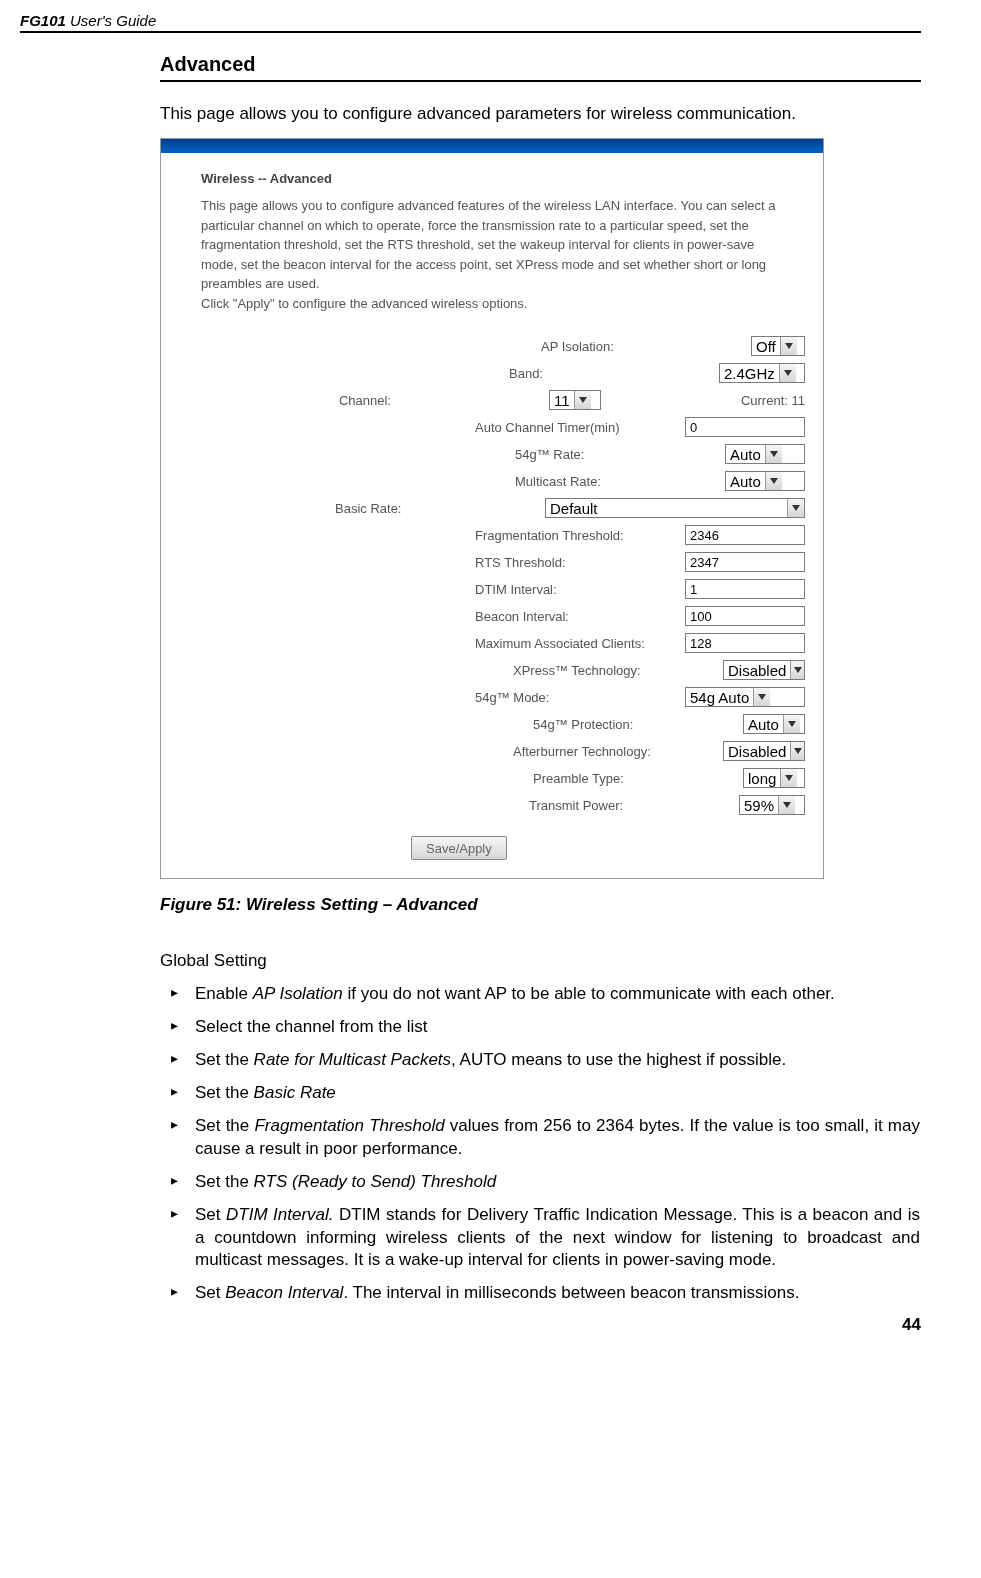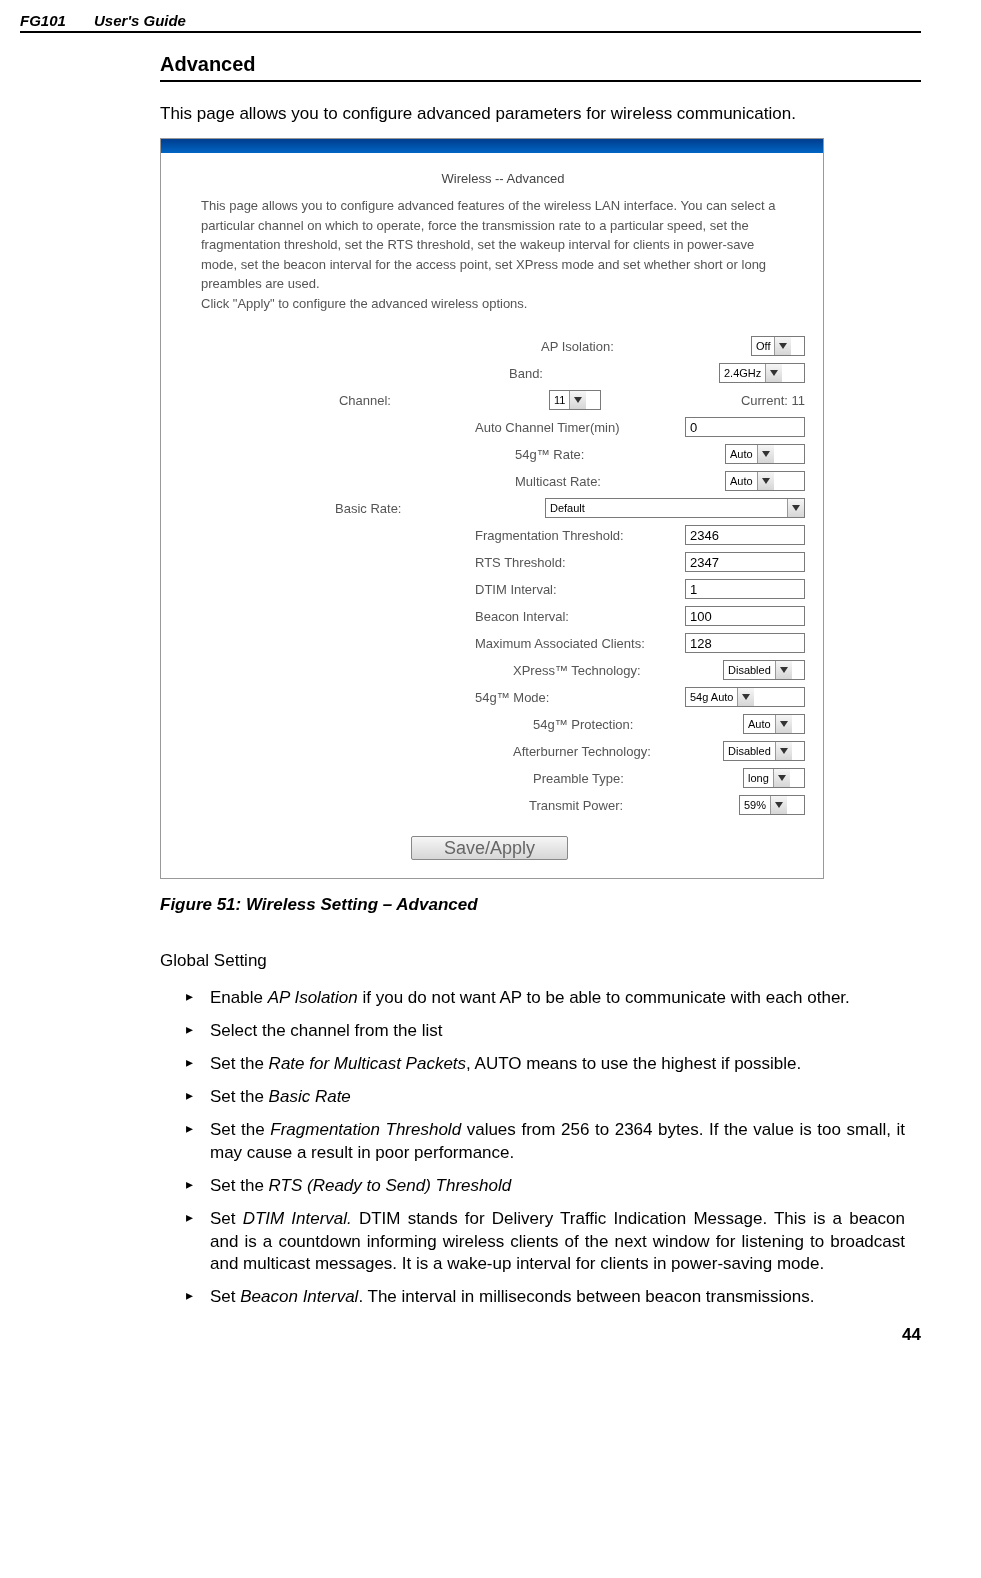--- a/index.html
+++ b/index.html
@@ -18,22 +18,21 @@
   }
   .header {
     border-bottom: 2px solid #000;
     font-style: italic;
     font-weight: bold;
     font-size: 15px;
     padding-bottom: 2px;
     margin-bottom: 20px;
   }
   .header .regular {
-    font-weight: bold;
-    margin-left: 24px;
+    font-weight: normal;
   }
   .content {
     margin-left: 140px;
   }
   .section-title {
     font-family: Verdana, Arial, sans-serif;
     font-weight: bold;
     font-size: 20px;
     border-bottom: 2px solid #000;
     padding-bottom: 4px;
@@ -52,24 +51,23 @@
     background: #fff;
   }
   .panel-bar {
     height: 14px;
     background: linear-gradient(#003d8f, #0066c4);
   }
   .panel-inner {
     padding: 18px 18px 18px 40px;
   }
   .panel-title {
-    font-weight: normal;
+    font-weight: bold;
     margin-bottom: 10px;
     color: #444;
-    text-align: center;
   }
   .panel-desc {
     line-height: 1.5;
     margin-bottom: 22px;
     padding-right: 24px;
   }
   .form-row {
     display: flex;
     align-items: center;
     margin-bottom: 5px;
@@ -85,21 +83,21 @@
     align-items: center;
     border: 1px solid #7a7a7a;
     background: #fff;
     height: 20px;
     position: relative;
     box-sizing: border-box;
   }
   .faux-select .val {
     padding: 0 4px;
     color: #000;
-    font-size: 11px;
+    font-size: 15px;
   }
   .faux-select .arrow {
     width: 16px;
     height: 18px;
     background: linear-gradient(#f6f6f6, #d6d6d6);
     border-left: 1px solid #999;
     display: flex;
     align-items: center;
     justify-content: center;
   }
@@ -120,42 +118,42 @@
   }
   .save-row {
     margin-top: 20px;
     padding-left: 210px;
   }
   .faux-btn {
     display: inline-flex;
     align-items: center;
     justify-content: center;
     height: 22px;
-    padding: 0 32px;
+    padding: 0 14px;
     background: linear-gradient(#f6f6f6, #d6d6d6);
     border: 1px solid #888;
     border-radius: 2px;
-    font-size: 18px;
+    font-size: 13px;
     color: #666;
   }
   .figure-caption {
     font-weight: bold;
     font-style: italic;
     font-size: 17px;
     margin-top: 16px;
     margin-bottom: 36px;
   }
   .subhead {
     font-size: 17px;
     margin-bottom: 12px;
   }
   ul.bullets {
     list-style: none;
     padding: 0;
-    margin: 16px;
+    margin: 1px;
   }
   ul.bullets li {
     position: relative;
     padding-left: 34px;
     margin-bottom: 10px;
     font-size: 17px;
     line-height: 1.35;
     text-align: justify;
   }
   ul.bullets li::before {

